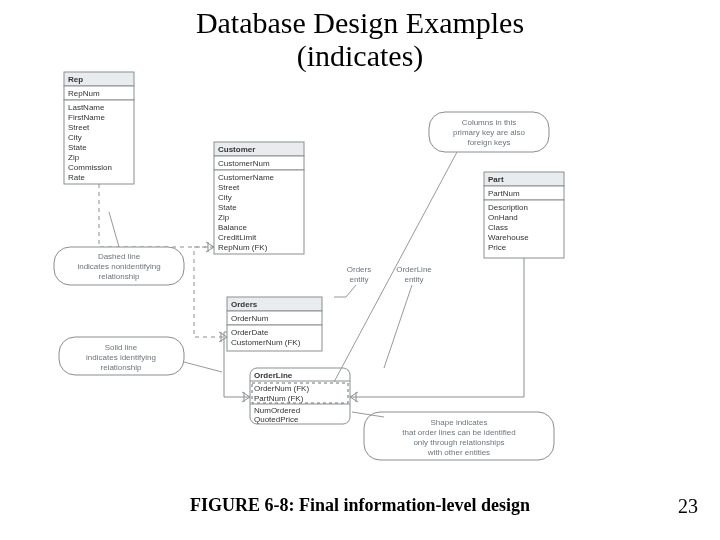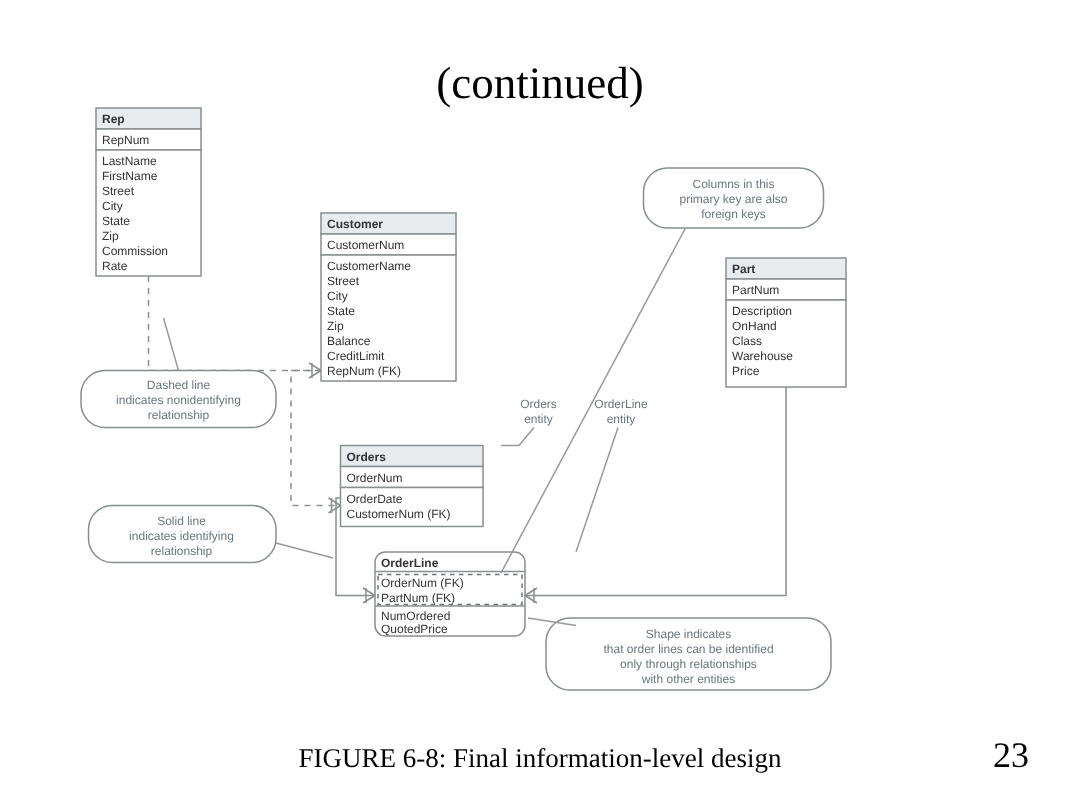--- a/index.html
+++ b/index.html
@@ -1,18 +1,18 @@
 <!DOCTYPE html>
 <html><head>
 <meta charset="utf-8">
 <style>
   html,body{margin:0;padding:0;width:720px;height:540px;background:#fff;font-family:"Times New Roman",serif;color:#000;position:relative}
   .slide-title{position:absolute;top:6px;left:0;width:720px;text-align:center;font-size:30px;line-height:1.1}
-  .caption{position:absolute;left:0;bottom:24px;width:720px;text-align:center;font-size:18px;font-weight:normal}
-  .pagenum{position:absolute;right:34px;bottom:22px;font-size:24px}
+  .caption{position:absolute;left:0;bottom:24px;width:720px;text-align:center;font-size:18px;font-weight:bold}
+  .pagenum{position:absolute;right:22px;bottom:22px;font-size:20px}
   .canvas{position:absolute;left:64px;top:72px;width:560px;height:400px}
   svg{overflow:visible}
   .hdr{fill:#e9ecef;stroke:#8a8f8f}
   .body{fill:#fff;stroke:#8a8f8f}
   .attr{font:8px Arial,sans-serif;fill:#333}
   .title{font:bold 8px Arial,sans-serif;fill:#333}
   .sep{stroke:#8a8f8f}
   .call{fill:#fff;stroke:#878f8f;rx:16;ry:16}
   .calltxt{font:8px Arial,sans-serif;fill:#6c757d;text-anchor:middle}
   .lbl{font:8px Arial,sans-serif;fill:#6c757d;text-anchor:middle}
@@ -20,22 +20,22 @@
   .dashrel{stroke:#8a8f8f;stroke-dasharray:4 4;fill:none}
   .solidrel{stroke:#8a8f8f;fill:none}
   .crow{stroke:#8a8f8f;fill:none}
   .round{fill:#fff;stroke:#8a8f8f}
   .dashbox{stroke:#6c757d;stroke-dasharray:3 3;fill:none}
 </style>
 </head>
 <body>
 
 <div class="slide-title">
-  <br>
-  <span>(continued)</span>
+  <span>Database Design Examples</span><br>
+  <span>(indicates)</span>
 </div>
 
 <div class="canvas">
 <svg width="560" height="400">
 
   <g>
     <rect x="0" y="0" width="70" height="14" class="hdr"></rect>
     <text x="4" y="10" class="title">Rep</text>
     <rect x="0" y="14" width="70" height="14" class="body"></rect>
     <text x="4" y="24" class="attr" font-weight="bold">RepNum</text>

